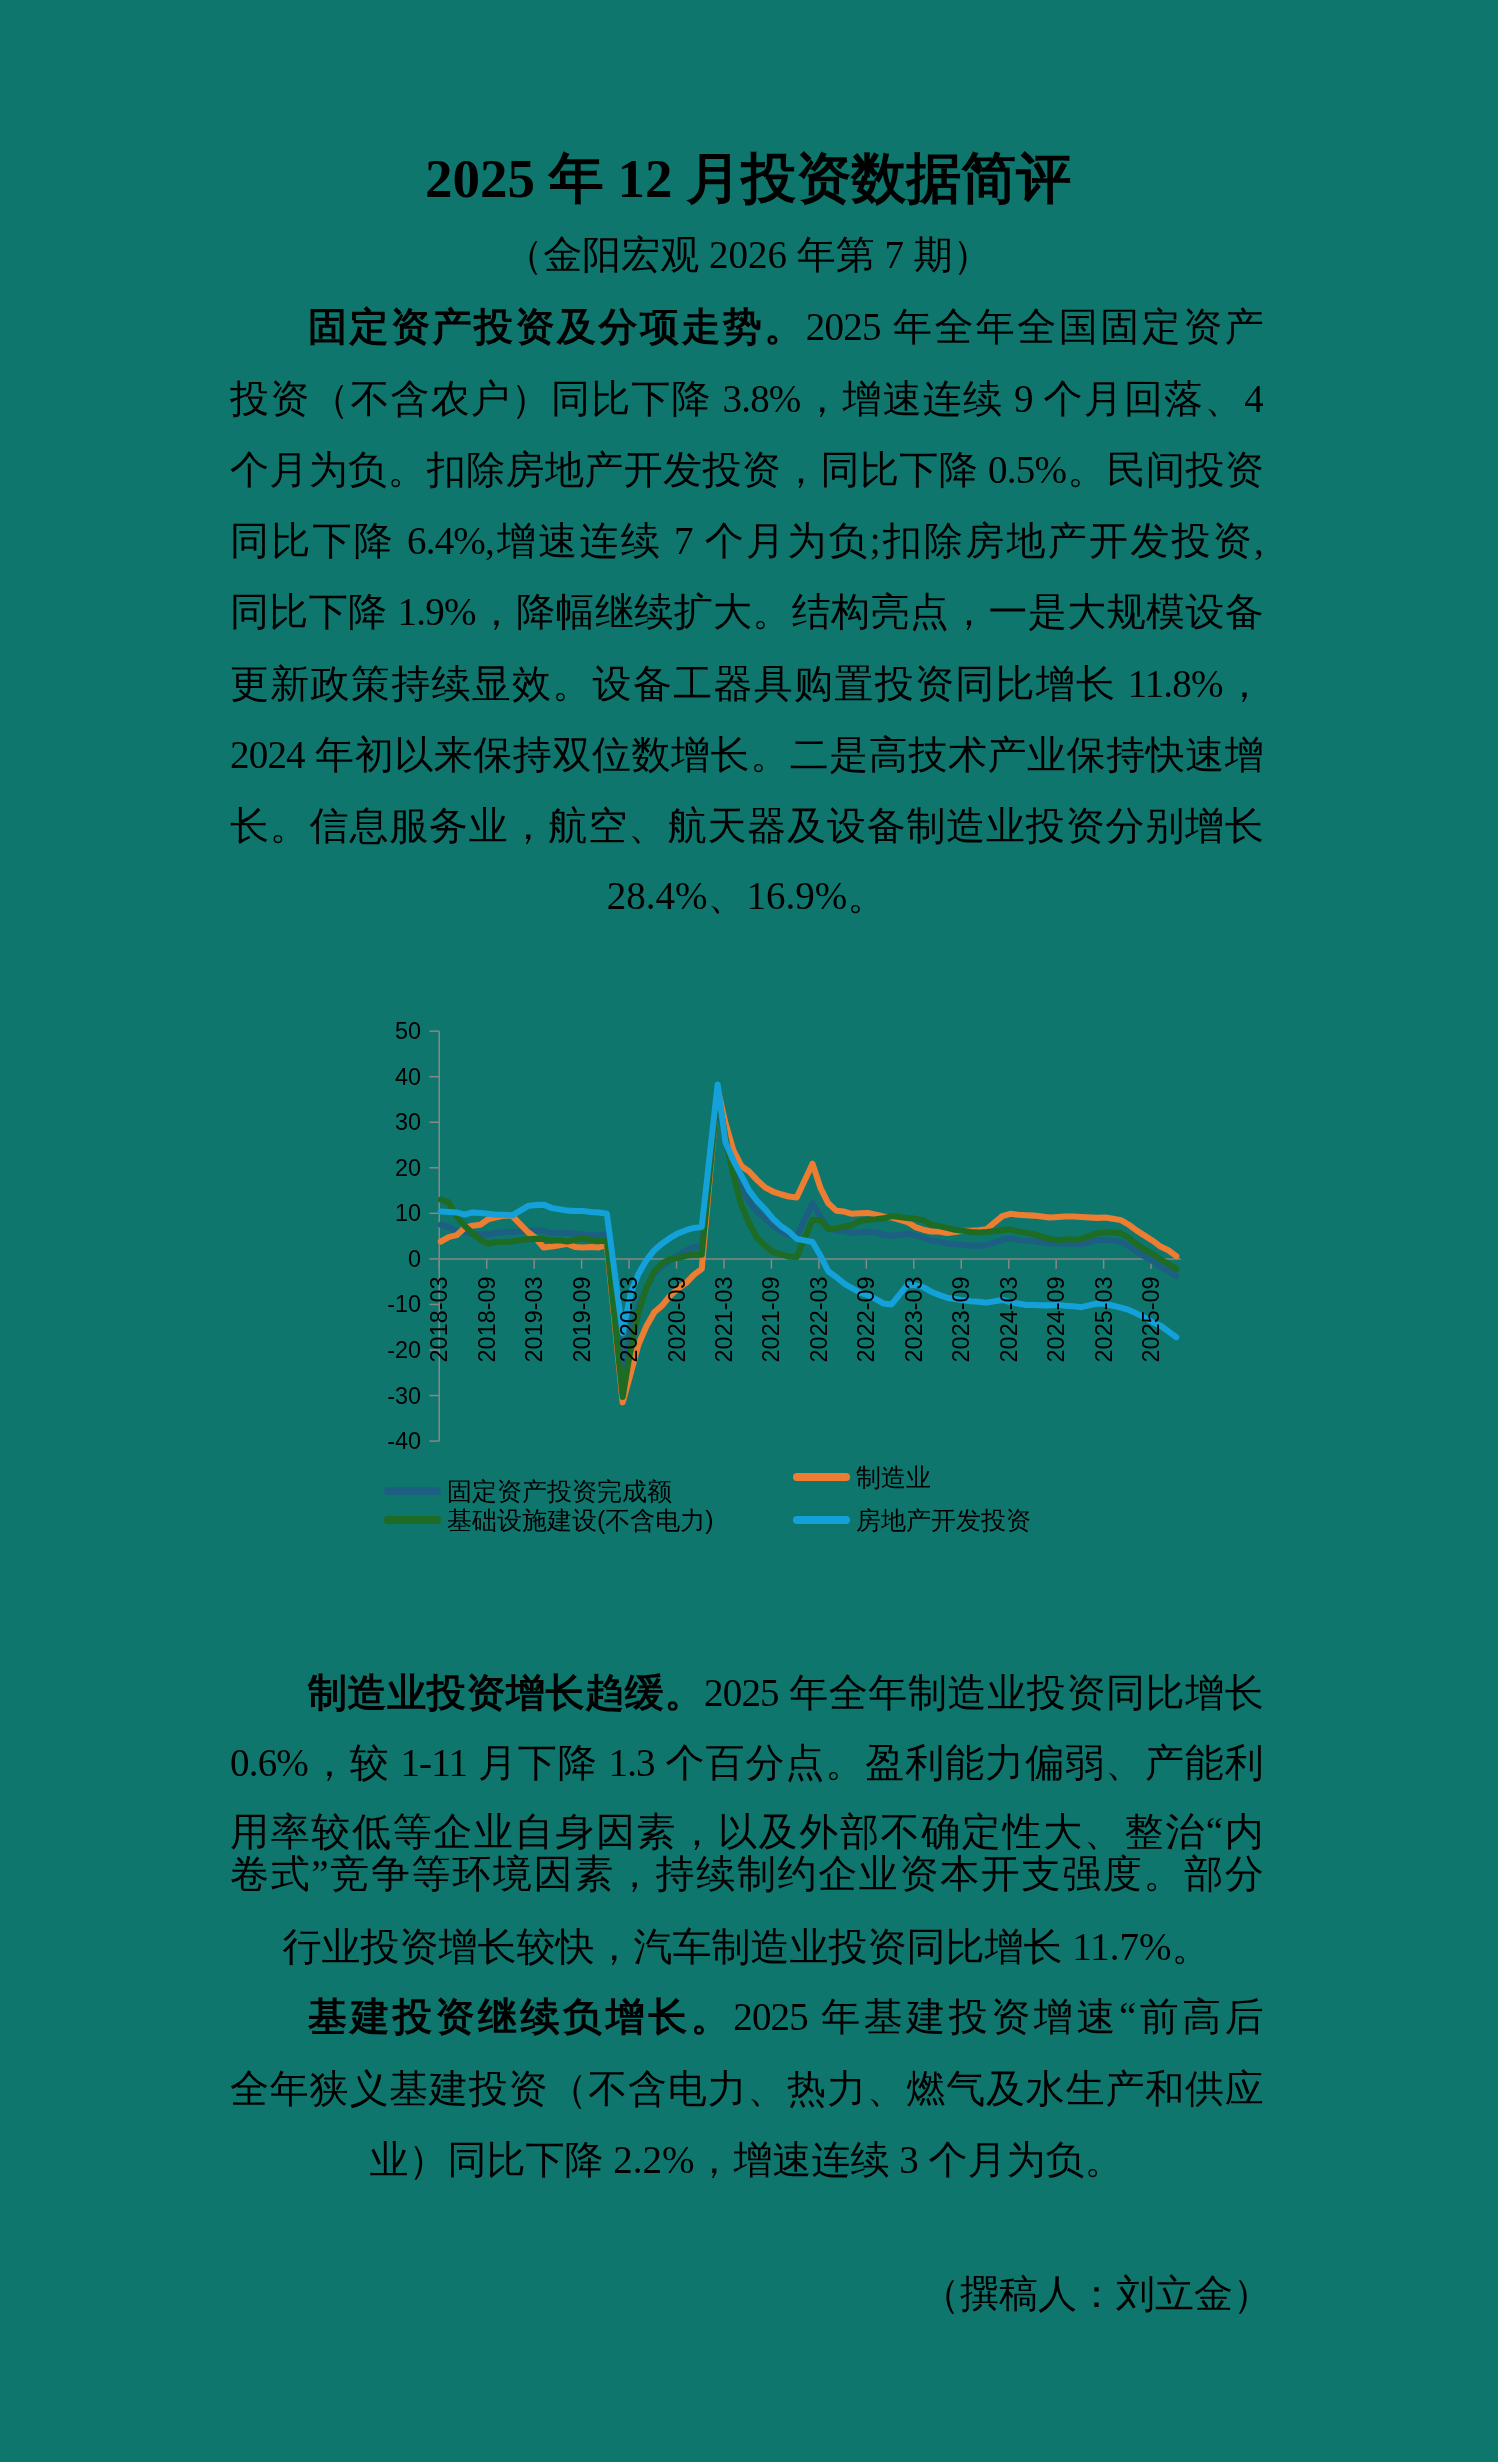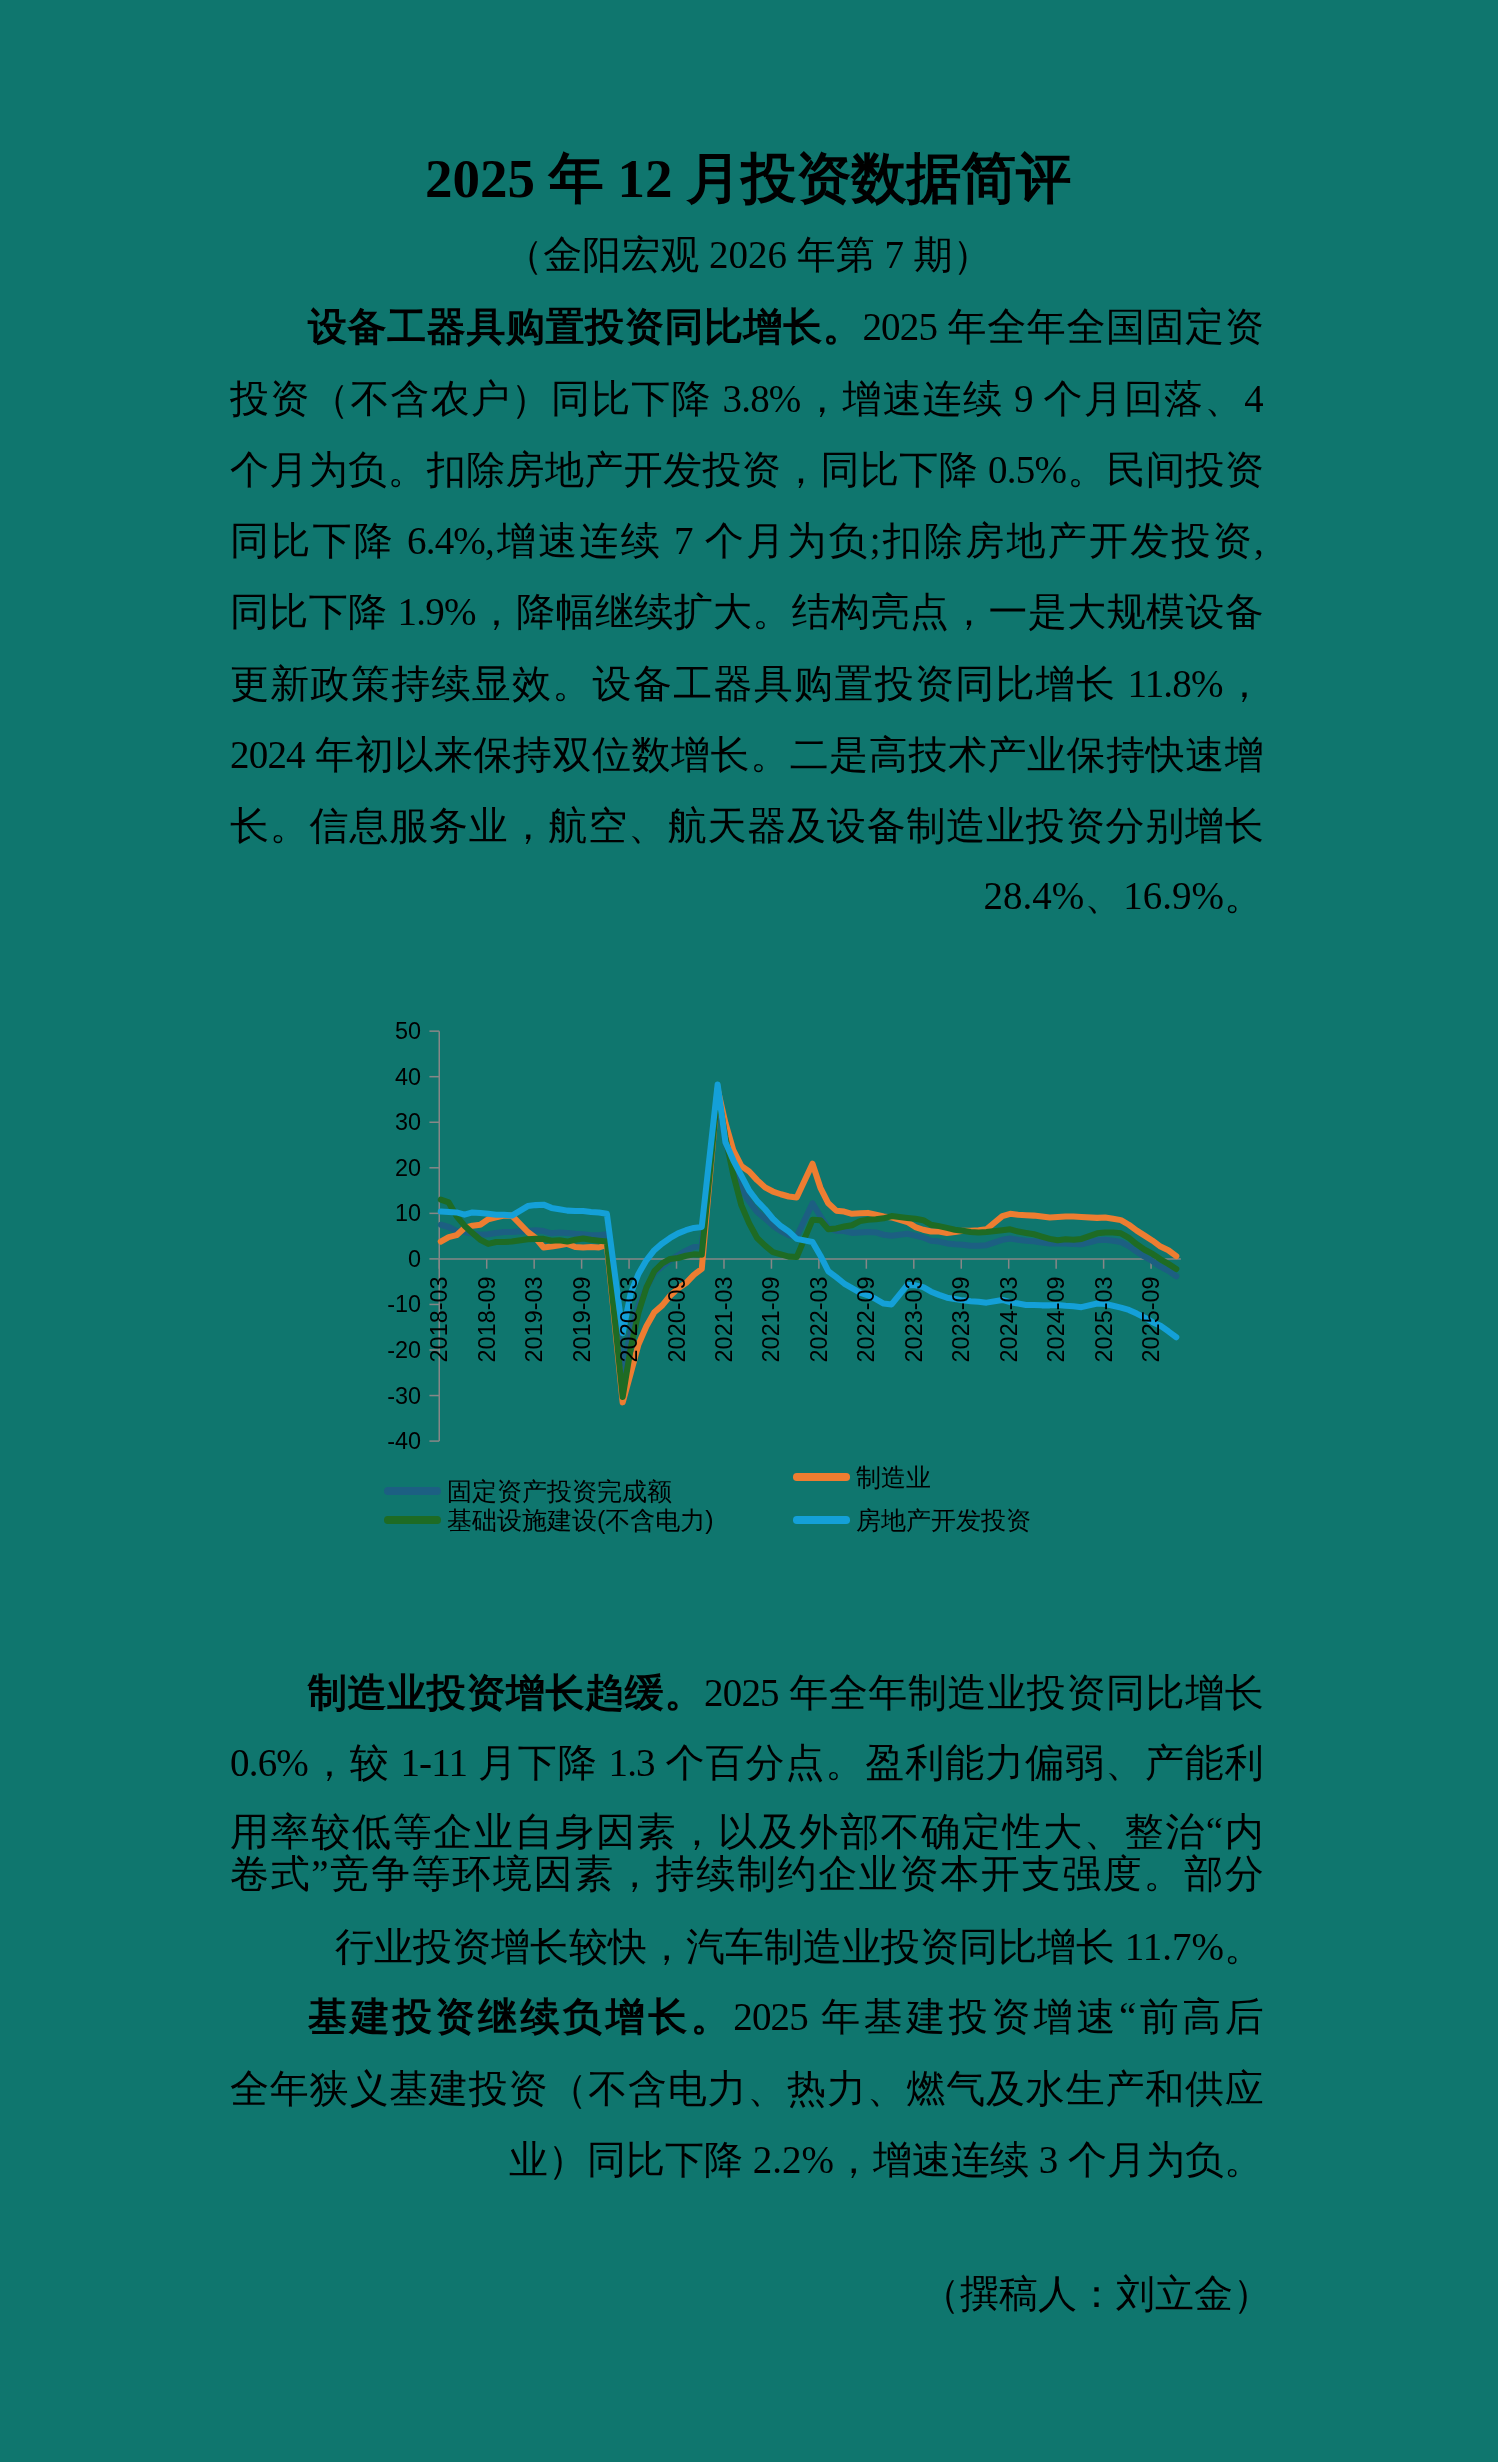--- a/index.html
+++ b/index.html
@@ -22,21 +22,21 @@
     position: absolute; left: 0; top: 232px; width: 1496px;
     height: 45px; line-height: 45px;
     font-size: 39px; text-align: center; white-space: nowrap;
   }
   .line {
     position: absolute; left: 230px; width: 1033px;
     height: 71px; line-height: 71px;
     font-size: 39px; overflow: hidden;
   }
   .j { text-align: justify; text-align-last: justify; letter-spacing: -0.8px; }
-  .l { text-align: right; }
+  .l { text-align: center; }
   .first { text-indent: 78px; }
   .lead { font-weight: bold; }
   .caption {
     position: absolute; left: 0; top: 940px; width: 1476px;
     height: 42px; line-height: 42px;
     font-family: "Liberation Sans", "DejaVu Sans", sans-serif;
     font-size: 34px; text-align: center; white-space: nowrap;
   }
   #chart-svg { position: absolute; left: 0; top: 997px; }
   .tick-label {
@@ -67,21 +67,21 @@
 </style>
 </head>
 <body>
 
 <div id="page">
 
   <div class="title">2025 年 12 月投资数据简评</div>
   <div class="subtitle">（金阳宏观 2026 年第 7 期）</div>
 
   <div>
-    <div class="line j first" style="top:291px"><span class="lead">设备工器具购置投资同比增长。</span><span>2025 年全年全国固定资产</span></div>
+    <div class="line j first" style="top:291px"><span class="lead">固定资产投资及分项走势。</span><span>2025 年全年全国固定资产</span></div>
     <div class="line j" style="top:363px">投资（不含农户）同比下降 3.8%，增速连续 9 个月回落、4</div>
     <div class="line j" style="top:434px">个月为负。扣除房地产开发投资，同比下降 0.5%。民间投资</div>
     <div class="line j" style="top:505px">同比下降 6.4%,增速连续 7 个月为负;扣除房地产开发投资,</div>
     <div class="line j" style="top:576px">同比下降 1.9%，降幅继续扩大。结构亮点，一是大规模设备</div>
     <div class="line j" style="top:648px">更新政策持续显效。设备工器具购置投资同比增长 11.8%，</div>
     <div class="line j" style="top:719px">2024 年初以来保持双位数增长。二是高技术产业保持快速增</div>
     <div class="line j" style="top:790px">长。信息服务业，航空、航天器及设备制造业投资分别增长</div>
     <div class="line l" style="top:860px">28.4%、16.9%。</div>
   </div>
 

